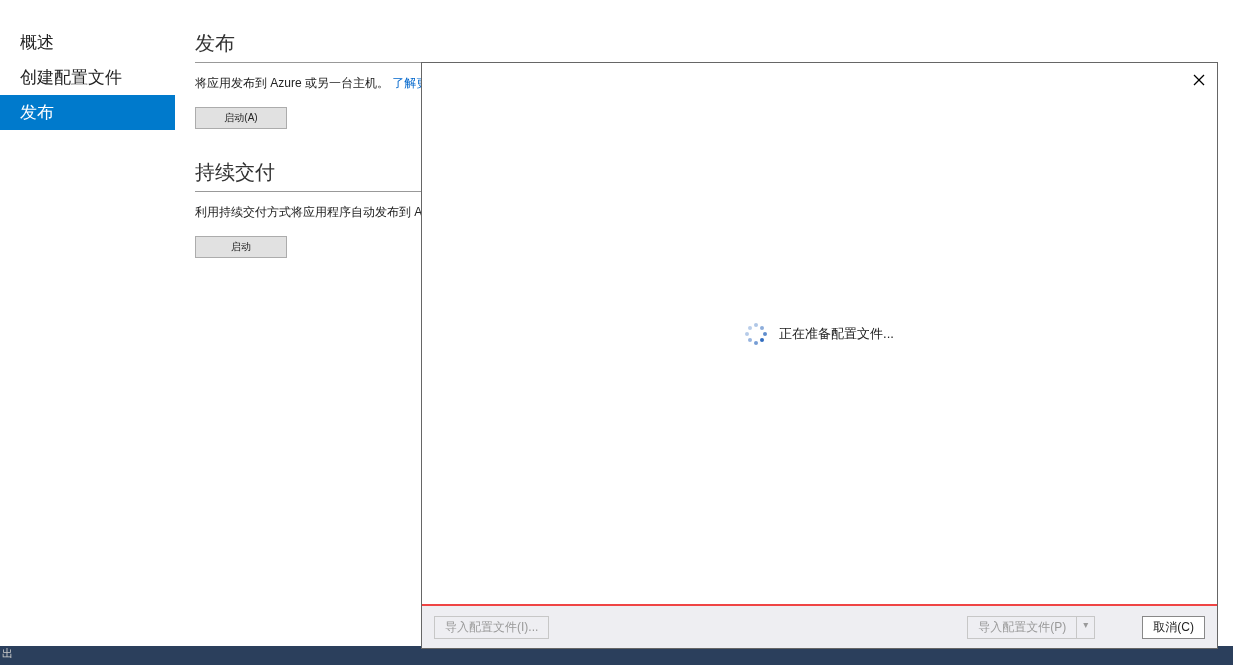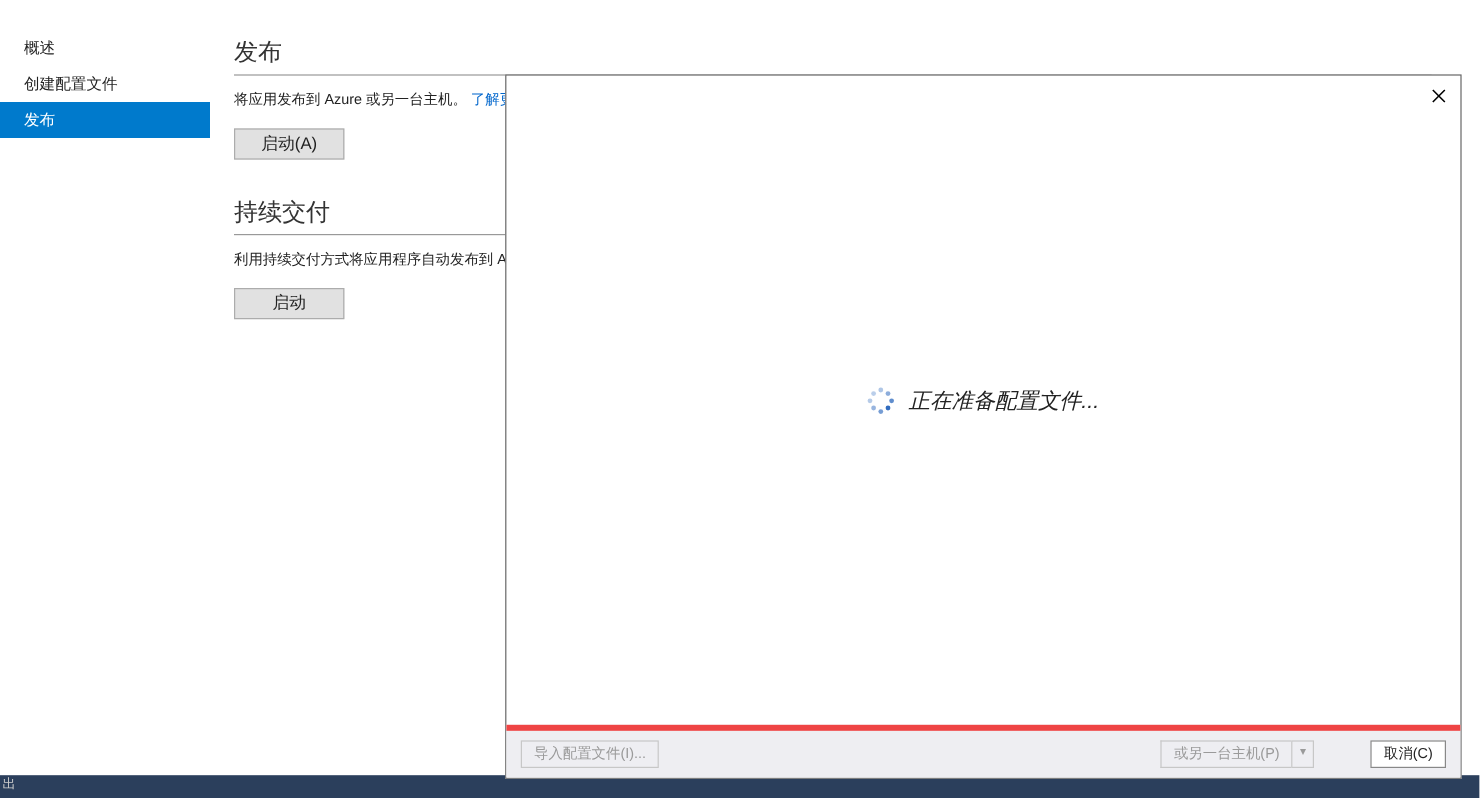--- a/index.html
+++ b/index.html
@@ -1,43 +1,43 @@
 <!DOCTYPE html>
 <html><head>
 <meta charset="utf-8">
 <style>
   * { box-sizing: border-box; margin: 0; padding: 0; }
   html, body { width: 1233px; height: 665px; font-family: "Microsoft YaHei", "Segoe UI", sans-serif; font-size: 12px; color: #1b1b1b; background: #ffffff; overflow: hidden; position: relative; }
   .layout { display: flex; width: 100%; height: 100%; }
   .sidebar { width: 175px; flex-shrink: 0; padding-top: 25px; }
-  .side-item { padding: 6px 0 6px 20px; font-size: 13px; color: #222; cursor: pointer; }
+  .side-item { padding: 6px 0 6px 20px; font-size: 17px; color: #222; cursor: pointer; }
   .side-item.active { background: #007acc; color: #ffffff; }
   .main { flex: 1; padding: 30px 40px 0 20px; }
   .section { margin-bottom: 30px; }
   .section h2 { font-size: 20px; font-weight: 400; color: #333; margin-bottom: 5px; }
   .section hr { border: none; border-top: 1px solid #999; margin-bottom: 12px; }
   .section-desc { font-size: 12px; color: #222; margin-bottom: 15px; }
   .section-desc a { color: #0066cc; text-decoration: none; cursor: pointer; }
-  .btn { display: inline-block; min-width: 92px; padding: 3px 14px; font-size: 14px; text-align: center; border: 1px solid #acacac; background: #e1e1e1; cursor: pointer; color: #222; }
+  .btn { display: inline-block; min-width: 92px; padding: 3px 14px; font-size: 10px; text-align: center; border: 1px solid #acacac; background: #e1e1e1; cursor: pointer; color: #222; }
   .bottombar { position: absolute; left: 0; right: 0; bottom: 0; height: 19px; background: #2b3f5c; color: #ccc; font-size: 11px; padding-left: 2px; }
   .modal { position: absolute; top: 62px; left: 421px; width: 797px; height: 587px; background: #ffffff; border: 1px solid #666; display: flex; flex-direction: column; }
   .modal-close { position: absolute; top: 10px; right: 12px; cursor: pointer; font-size: 14px; }
   .modal-body { flex: 1; display: flex; align-items: center; justify-content: center; gap: 12px; }
   .spinner { width: 22px; height: 22px; position: relative; }
   .spinner span { position: absolute; width: 4px; height: 4px; border-radius: 50%; background: #1b5cb8; opacity: .25; }
   .spinner span:nth-child(1){top:0;left:9px;opacity:.35}
   .spinner span:nth-child(2){top:3px;left:15px;opacity:.5}
   .spinner span:nth-child(3){top:9px;left:18px;opacity:.7}
   .spinner span:nth-child(4){top:15px;left:15px;opacity:.9}
   .spinner span:nth-child(5){top:18px;left:9px;opacity:.6}
   .spinner span:nth-child(6){top:15px;left:3px;opacity:.45}
   .spinner span:nth-child(7){top:9px;left:0;opacity:.32}
   .spinner span:nth-child(8){top:3px;left:3px;opacity:.3}
-  .modal-body-text { font-size: 18px; color: #222; font-style: italic; }
-  .modal-footer { height: 44px; background: #eeeef2; border-top: 5px solid #ef4444; display: flex; align-items: center; justify-content: space-between; padding: 0 12px; gap: 24px; }
+  .modal-body-text { font-size: 13px; color: #222; }
+  .modal-footer { height: 44px; background: #eeeef2; border-top: 2px solid #ef4444; display: flex; align-items: center; justify-content: space-between; padding: 0 12px; gap: 24px; }
   .modal-footer-left, .modal-footer-right { display: flex; gap: 6px; }
   .mbtn { padding: 2px 10px; font-size: 12px; border: 1px solid #acacac; background: #eeeef2; color: #222; cursor: pointer; }
   .mbtn.disabled { color: #9a9a9a; border-color: #c7c7c7; cursor: default; }
   .dropdown-btn { display: flex; }
   .dropdown-btn .arrow { border-left: 1px solid #c7c7c7; padding: 2px 6px; font-size: 10px; color: #9a9a9a; background:#eeeef2; border-top:1px solid #c7c7c7; border-right:1px solid #c7c7c7; border-bottom:1px solid #c7c7c7;}
   .mbtn-active { background: #ffffff; border-color:#888;margin-left:41px; }
 </style>
 </head>
 <body>
 
@@ -91,19 +91,19 @@
         <span></span>
     </div>
     <div class="modal-body-text">正在准备配置文件...</div>
   </div>
   <div class="modal-footer">
     <div class="modal-footer-left">
       <button class="mbtn disabled">导入配置文件(I)...</button>
     </div>
     <div class="modal-footer-right">
       <div class="dropdown-btn">
-        <span class="mbtn disabled" style="border-right:none">或另一台主机(P)</span>
+        <span class="mbtn disabled" style="border-right:none">导入配置文件(P)</span>
         <span class="arrow">▾</span>
       </div>
       <button class="mbtn mbtn-active">取消(C)</button>
     </div>
   </div>
 </div>
 
 </body></html>

